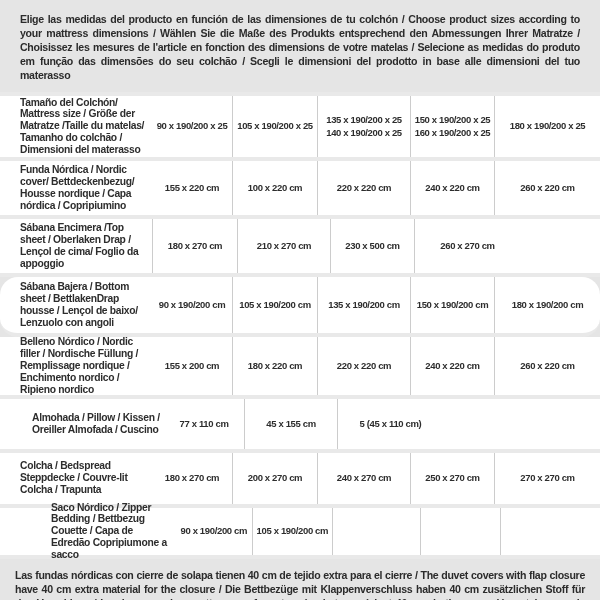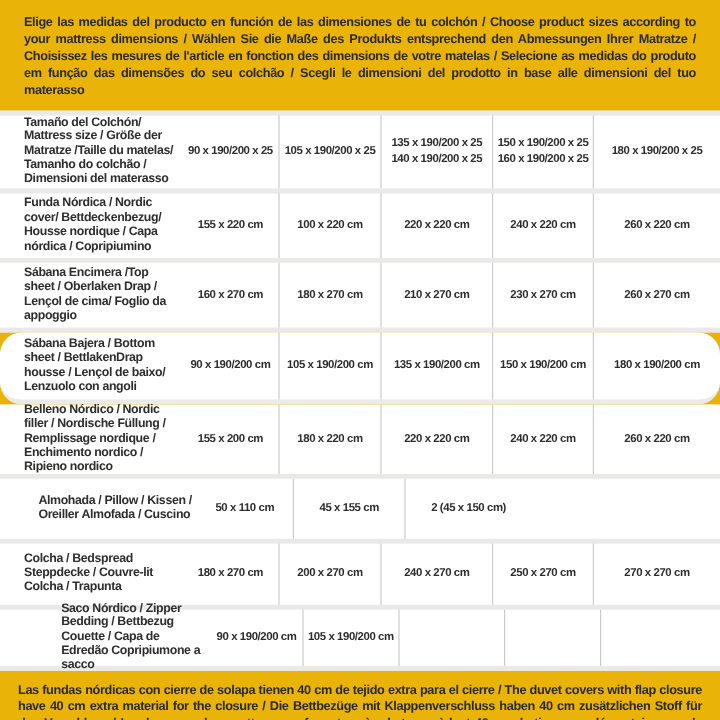--- a/index.html
+++ b/index.html
@@ -1,19 +1,19 @@
 <!DOCTYPE html>
 <html><head>
 <meta charset="utf-8">
 <style>
   html, body { margin: 0; padding: 0; background: #ffffff; }
   .page {
     position: relative;
     width: 600px; height: 600px;
-    background: #eab308;
+    background: #e5e5e5;
     font-family: "Liberation Sans", sans-serif;
     color: #2d2d2d;
     overflow: hidden;
     box-sizing: border-box;
   }
   .intro {
     margin: 0;
     padding: 13px 20px 9px 20px;
     font-size: 10.6px;
     font-weight: 700;
@@ -106,24 +106,23 @@
       <div class="cell label">Funda Nórdica /  Nordic cover/ Bettdeckenbezug/ Housse nordique  / Capa nórdica / Copripiumino</div>
       <div class="cell val c1">155 x 220 cm</div>
       <div class="cell val c2">100 x 220 cm</div>
       <div class="cell val c3">220 x 220 cm</div>
       <div class="cell val c4">240 x 220 cm</div>
       <div class="cell val c5">260 x 220 cm</div>
     </div>
 
     <div class="row r2">
       <div class="cell label">Sábana Encimera /Top sheet / Oberlaken Drap / Lençol de cima/ Foglio da appoggio</div>
-      <div class="cell val c1">160 x 270 cm</div>
       <div class="cell val c2">180 x 270 cm</div>
       <div class="cell val c3">210 x 270 cm</div>
-      <div class="cell val c4">230 x 270 cm</div>
+      <div class="cell val c4">230 x 500 cm</div>
       <div class="cell val c5">260 x 270 cm</div>
     </div>
 
     <div class="row r3">
       <div class="cell label">Sábana Bajera / Bottom sheet / BettlakenDrap housse / Lençol de baixo/ Lenzuolo con angoli</div>
       <div class="cell val c1">90 x 190/200 cm</div>
       <div class="cell val c2">105 x 190/200 cm</div>
       <div class="cell val c3">135 x 190/200 cm</div>
       <div class="cell val c4">150 x 190/200 cm</div>
       <div class="cell val c5">180 x 190/200 cm</div>
@@ -133,23 +132,23 @@
       <div class="cell label">Belleno Nórdico / Nordic filler / Nordische Füllung / Remplissage nordique / Enchimento nordico / Ripieno nordico</div>
       <div class="cell val c1">155 x 200 cm</div>
       <div class="cell val c2">180 x 220 cm</div>
       <div class="cell val c3">220 x 220 cm</div>
       <div class="cell val c4">240 x 220 cm</div>
       <div class="cell val c5">260 x 220 cm</div>
     </div>
 
     <div class="row r5">
       <div class="cell label">Almohada  / Pillow / Kissen / Oreiller Almofada / Cuscino</div>
-      <div class="cell val c1">50 x 110 cm</div>
+      <div class="cell val c1">77 x 110 cm</div>
       <div class="cell val c3">45 x 155 cm</div>
-      <div class="cell val c5">2 (45 x 150 cm)</div>
+      <div class="cell val c5">5 (45 x 110 cm)</div>
     </div>
 
     <div class="row r6">
       <div class="cell label">Colcha / Bedspread Steppdecke / Couvre-lit Colcha / Trapunta</div>
       <div class="cell val c1">180 x 270 cm</div>
       <div class="cell val c2">200 x 270 cm</div>
       <div class="cell val c3">240 x 270 cm</div>
       <div class="cell val c4">250 x 270 cm</div>
       <div class="cell val c5">270 x 270 cm</div>
     </div>

